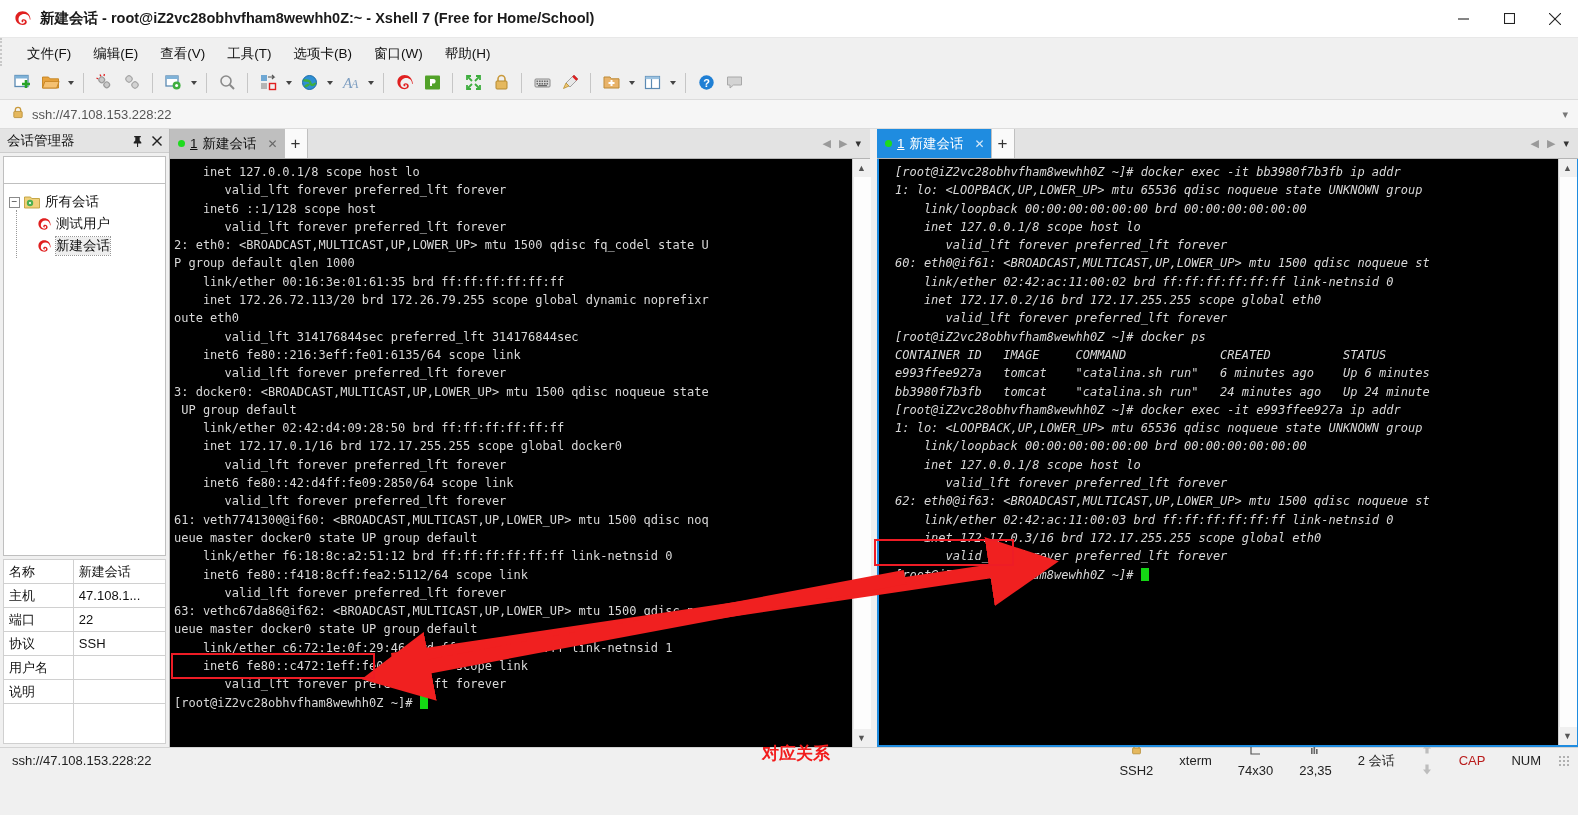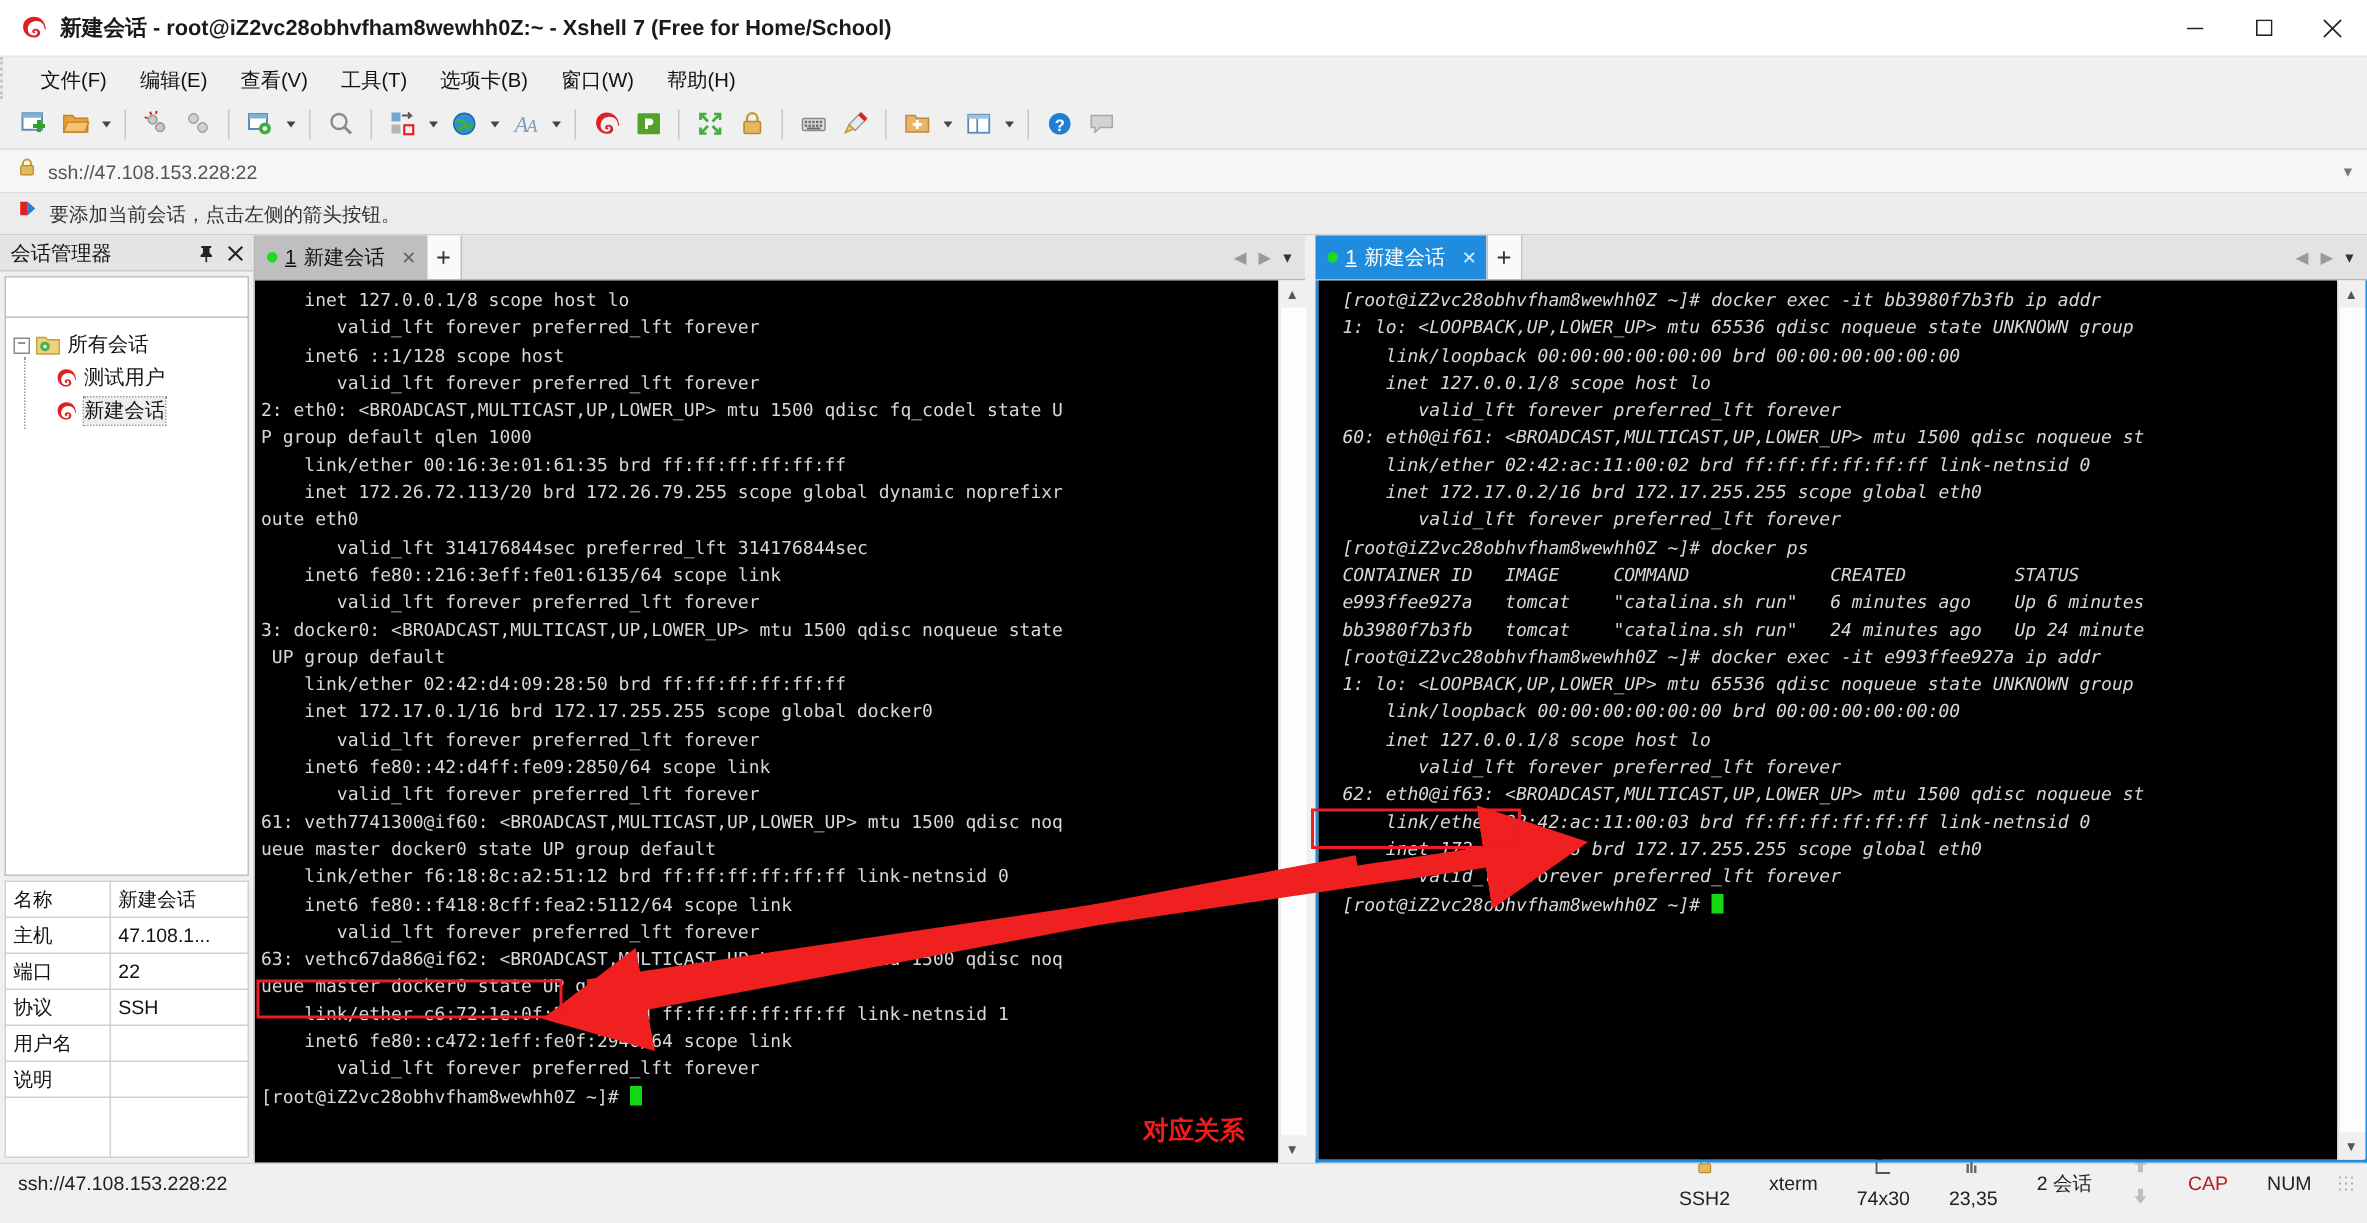--- a/index.html
+++ b/index.html
@@ -350,29 +350,20 @@
     <span>
       <svg width="12" height="13" viewBox="0 0 12 13">
         <path d="M3.3 5.5V4a2.7 2.7 0 015.4 0v1.5" fill="none" stroke="#c99a3c" stroke-width="1.3"></path>
         <rect x="1.8" y="5.4" width="8.4" height="6.2" rx="0.8" fill="#e5b85e" stroke="#b58a30" stroke-width="0.8"></rect>
       </svg>
     </span>
     <span class="u-text">ssh://47.108.153.228:22</span>
     <span class="u-arrow">▾</span>
   </div>
 
-  <div class="noticebar">
-    <span>
-      <svg width="13" height="14" viewBox="0 0 13 14">
-        <path d="M1.5 1.5h5v9h-5z" fill="#e02020"></path>
-        <path d="M6.5 1.5l5 4.5-5 4.5z" fill="#2e7fd4"></path>
-      </svg>
-    </span>
-    <span class="n-text">要添加当前会话，点击左侧的箭头按钮。</span>
-  </div>
 
   <div class="bodyrow">
 
     <div class="sidebar">
       <div class="sb-header">
         <span class="sb-title">会话管理器</span>
         <span class="sb-hicons">
           <span class="sb-hicon">
             <svg width="11" height="12" viewBox="0 0 11 12">
               <path d="M2.2 1h6.6v1.3H7.7v3.3l1.6 1.6v1.2H6.1V12H5V8.4H1.7V7.2l1.6-1.6V2.3H2.2z" fill="#222"></path>

